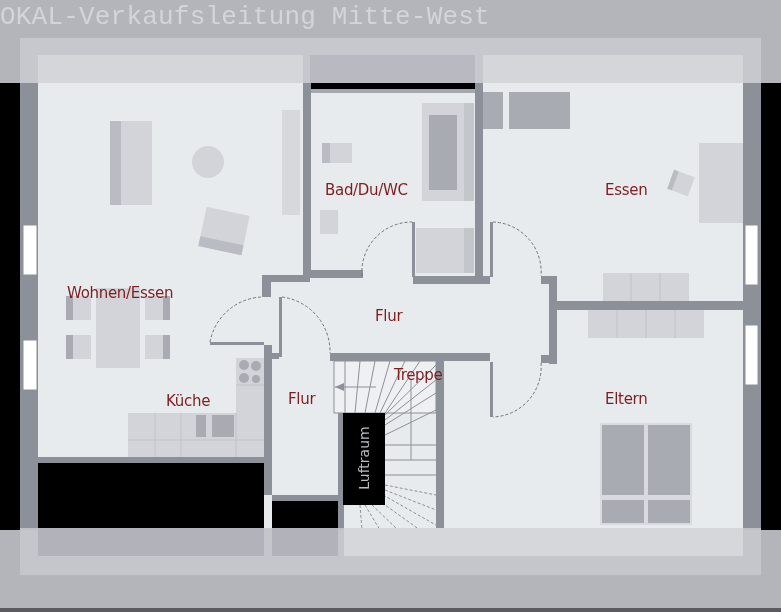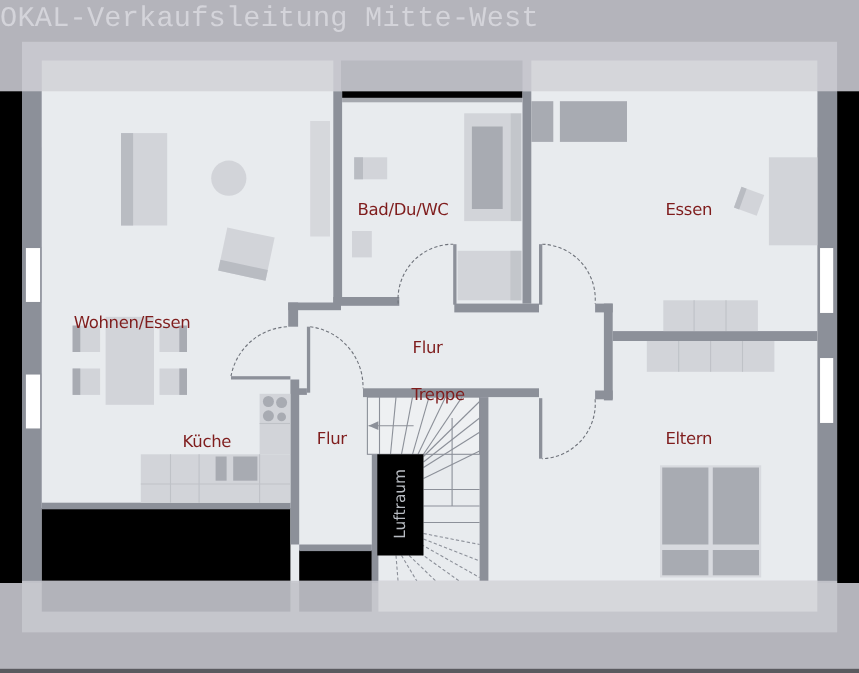--- a/index.html
+++ b/index.html
@@ -186,15 +186,15 @@
   <rect x="0" y="575" width="781" height="37" fill="#b4b4bb"></rect>
   <rect x="0" y="608" width="781" height="4" fill="#5a5a5f"></rect>
 </svg>
 
 <div class="label" style="left:67px;top:244px;margin-top:40px;">Wohnen/Essen</div>
 <div class="label" style="left:325px;top:181px;">Bad/Du/WC</div>
 <div class="label" style="left:605px;top:181px;">Essen</div>
 <div class="label" style="left:375px;top:307px;">Flur</div>
 <div class="label" style="left:288px;top:390px;">Flur</div>
 <div class="label" style="left:166px;top:392px;">Küche</div>
-<div class="label" style="left:374px;top:350px;">Treppe</div>
+<div class="label" style="left:374px;top:366px;padding-left:20px;">Treppe</div>
 <div class="luft" style="left:326px;top:450px;width:76px;text-align:center;">Luftraum</div>
 <div class="label" style="left:605px;top:390px;">Eltern</div>
 
 </body></html>

